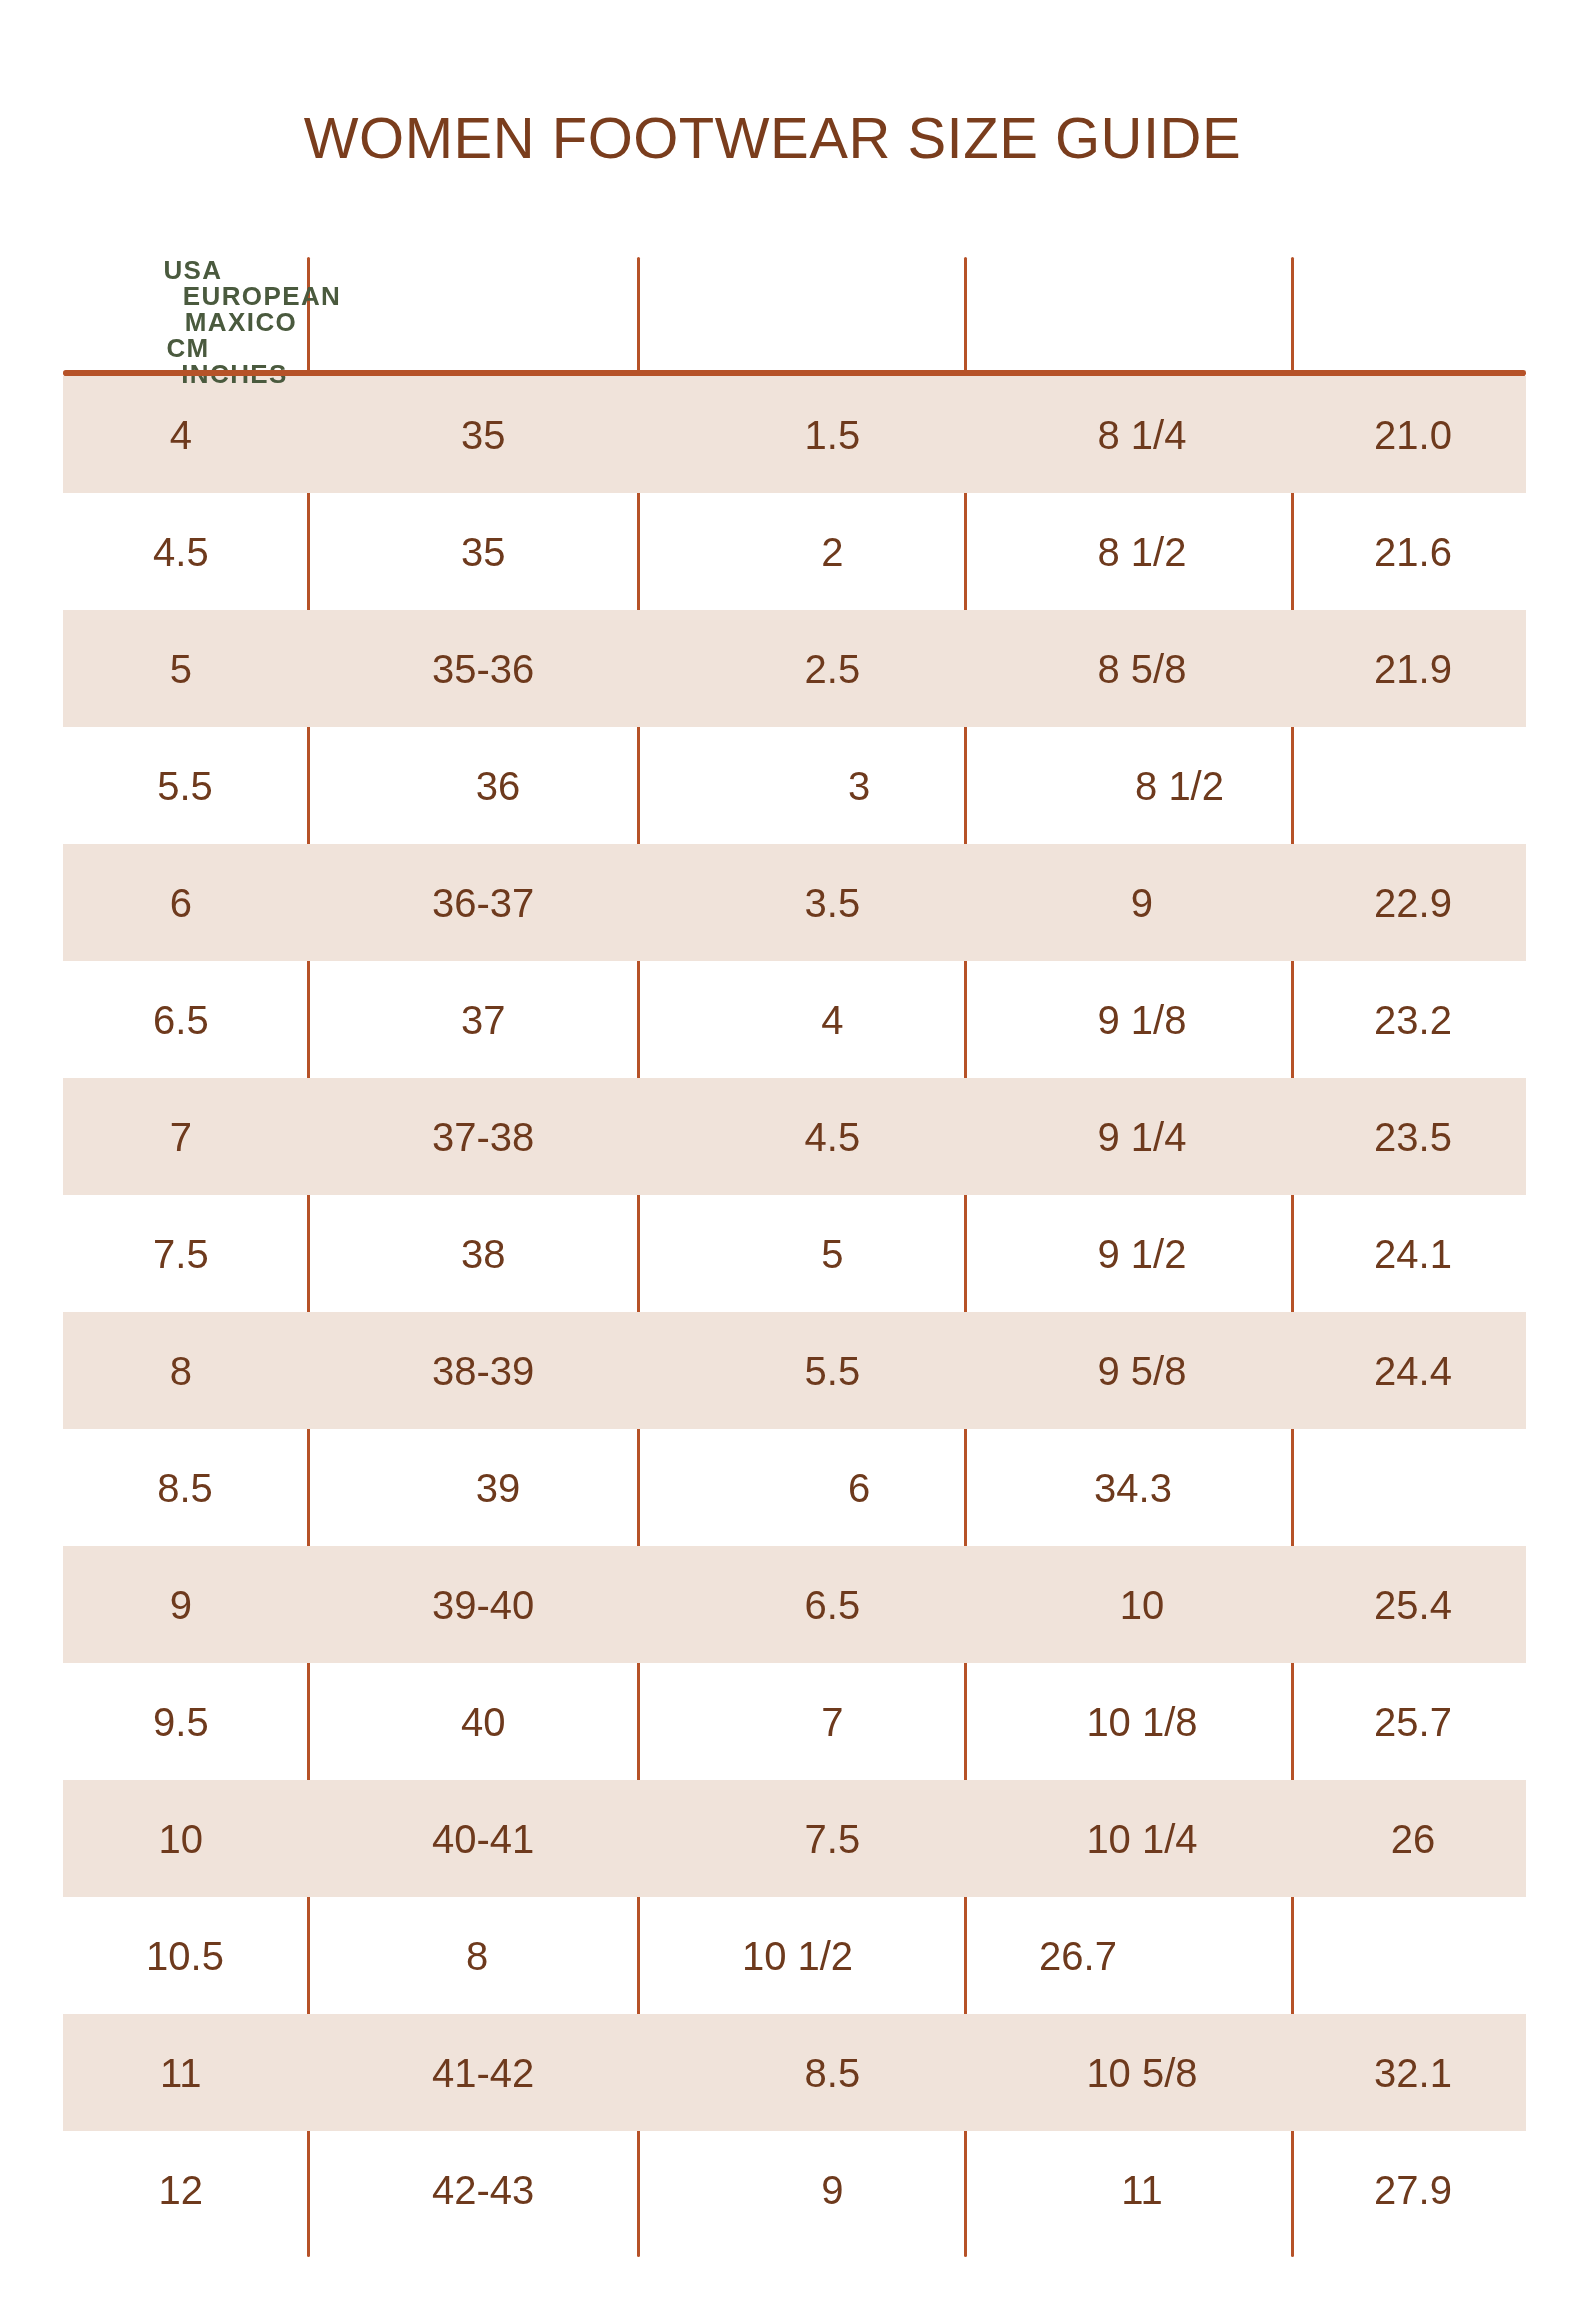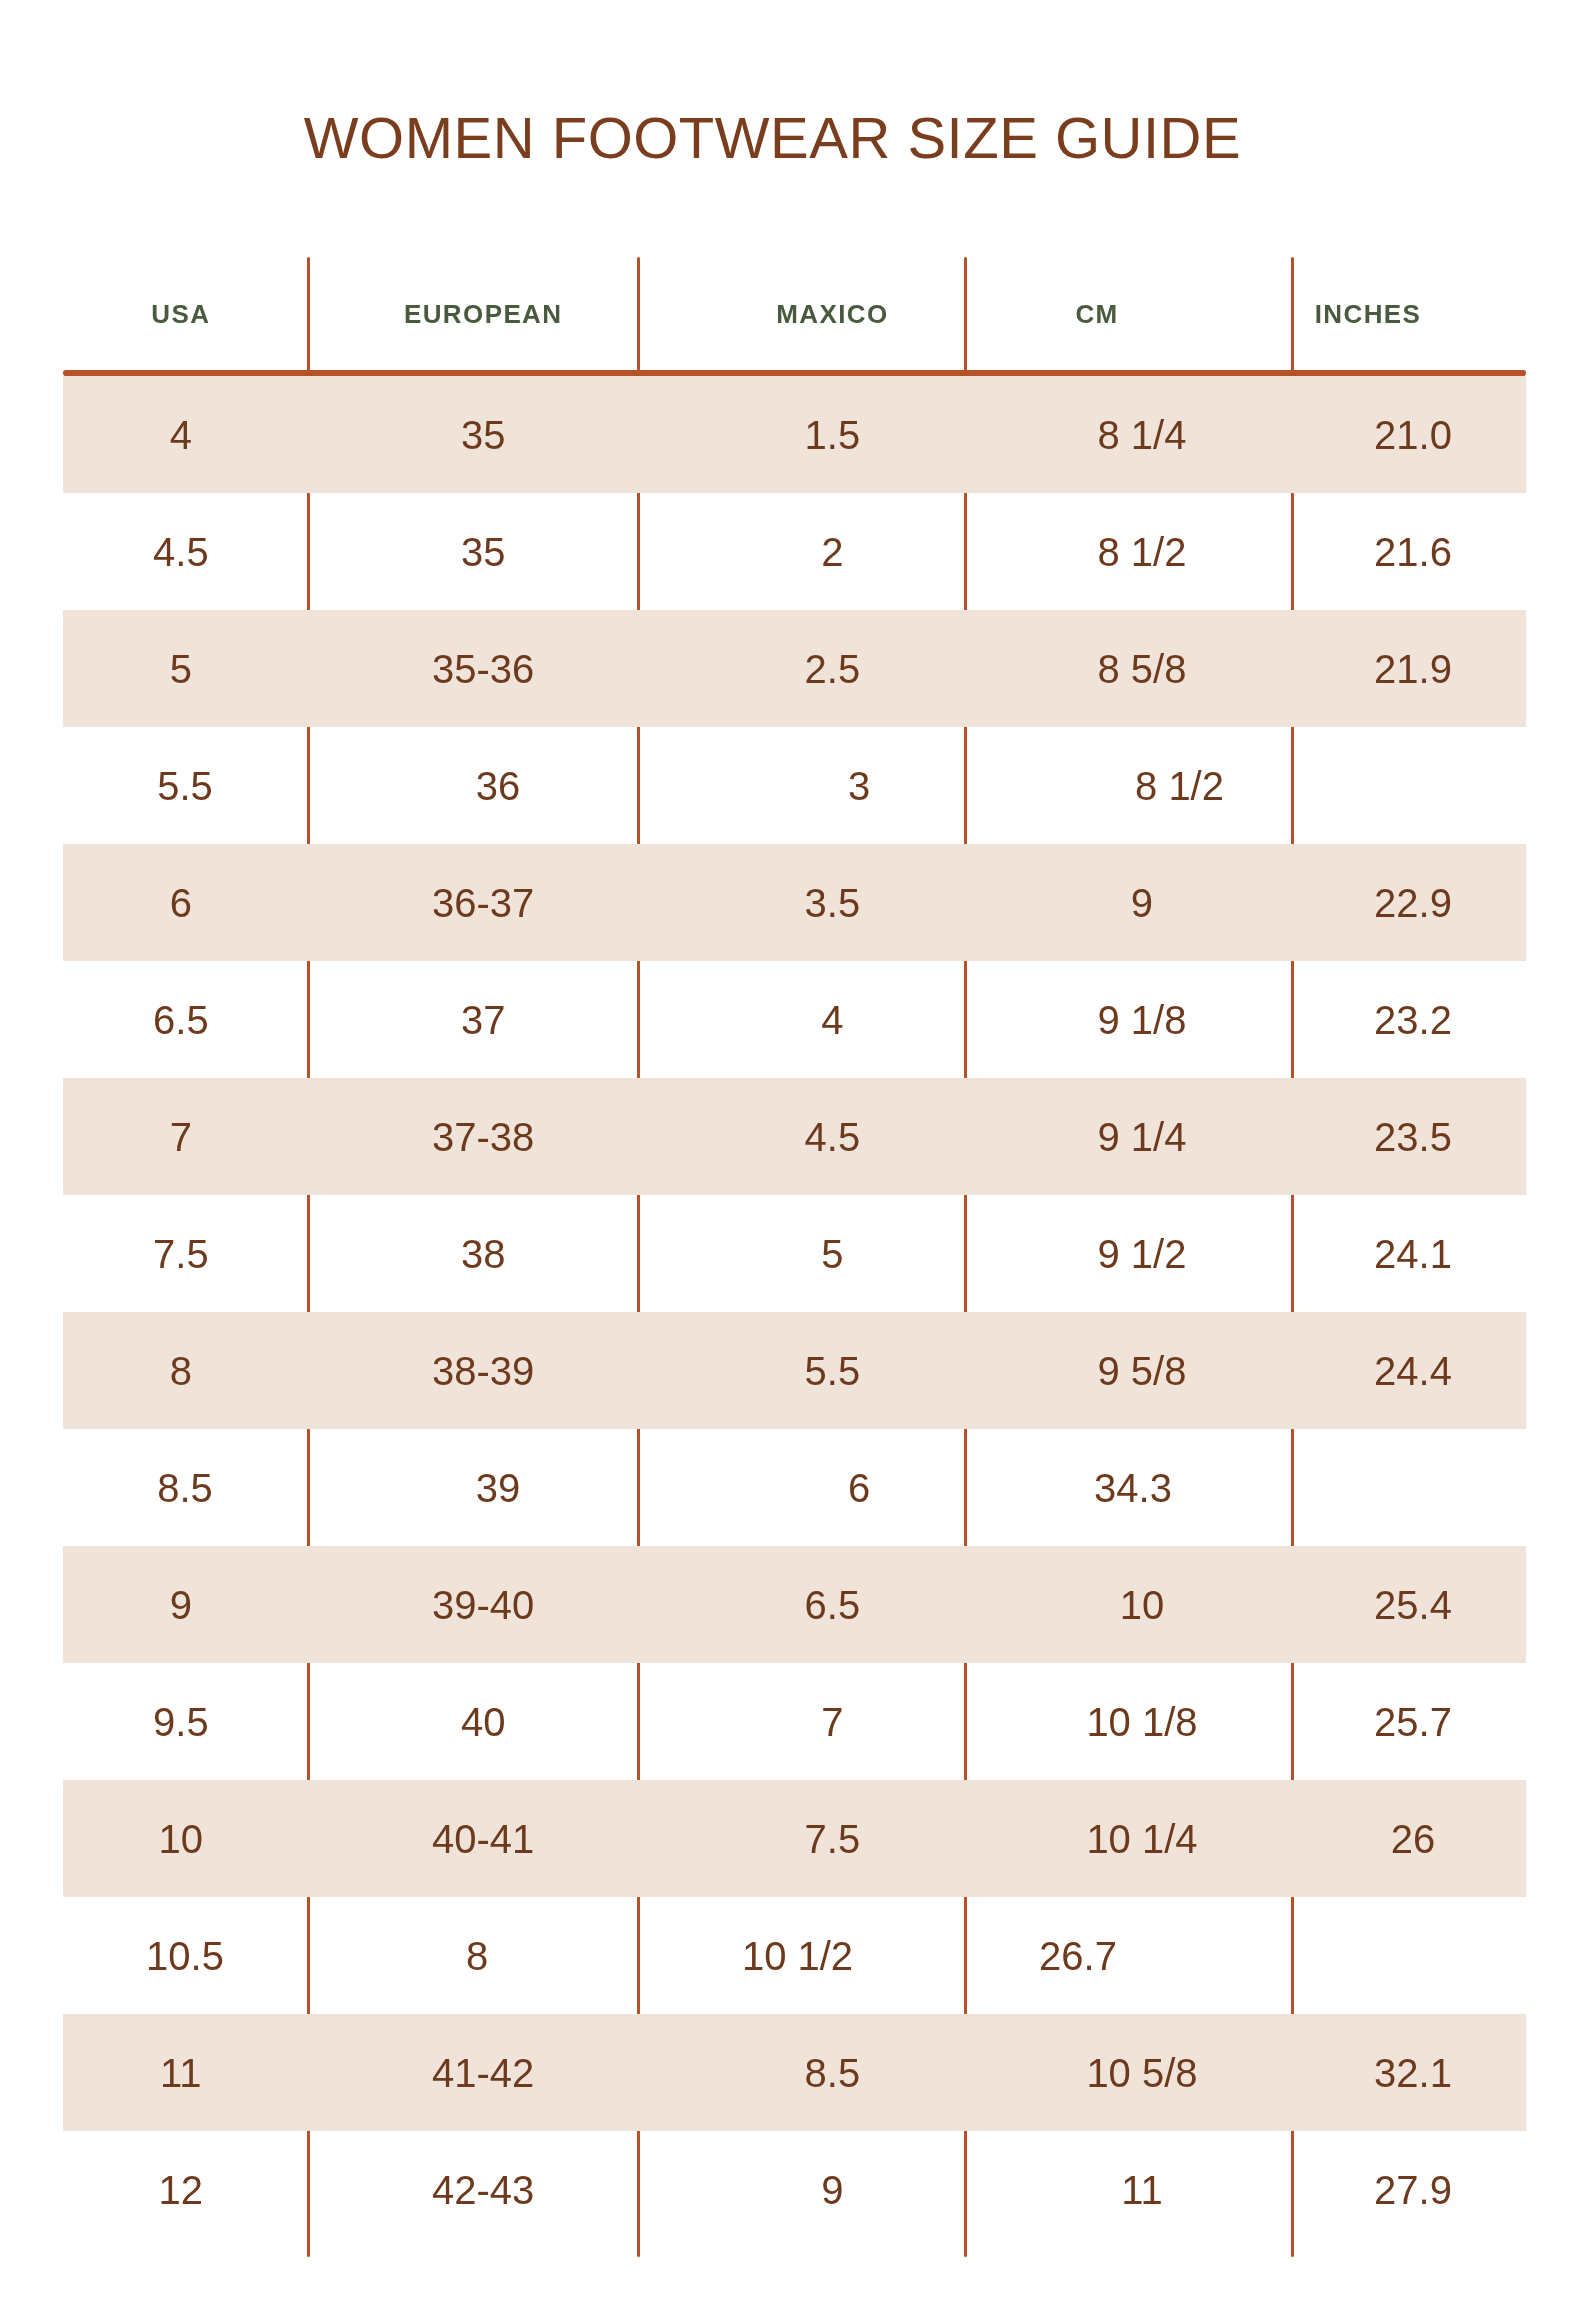--- a/index.html
+++ b/index.html
@@ -62,26 +62,27 @@
     width: 1463px;
     height: 5.6px;
     background: #B65228;
     border-radius: 2.8px;
     z-index: 3;
   }
 
   
   .thead {
     position: absolute;
-    left: 0;
+    left: 8px;
     top: 0;
     width: 1463px;
     height: 113px;
     display: flex;
     z-index: 2;
+    flex-direction: column;
   }
   .th {
     display: flex;
     align-items: center;
     justify-content: center;
     color: #4A5A3E;
     font-size: 26px;
     font-weight: 700;
     letter-spacing: 1.4px;
     line-height: 1;

